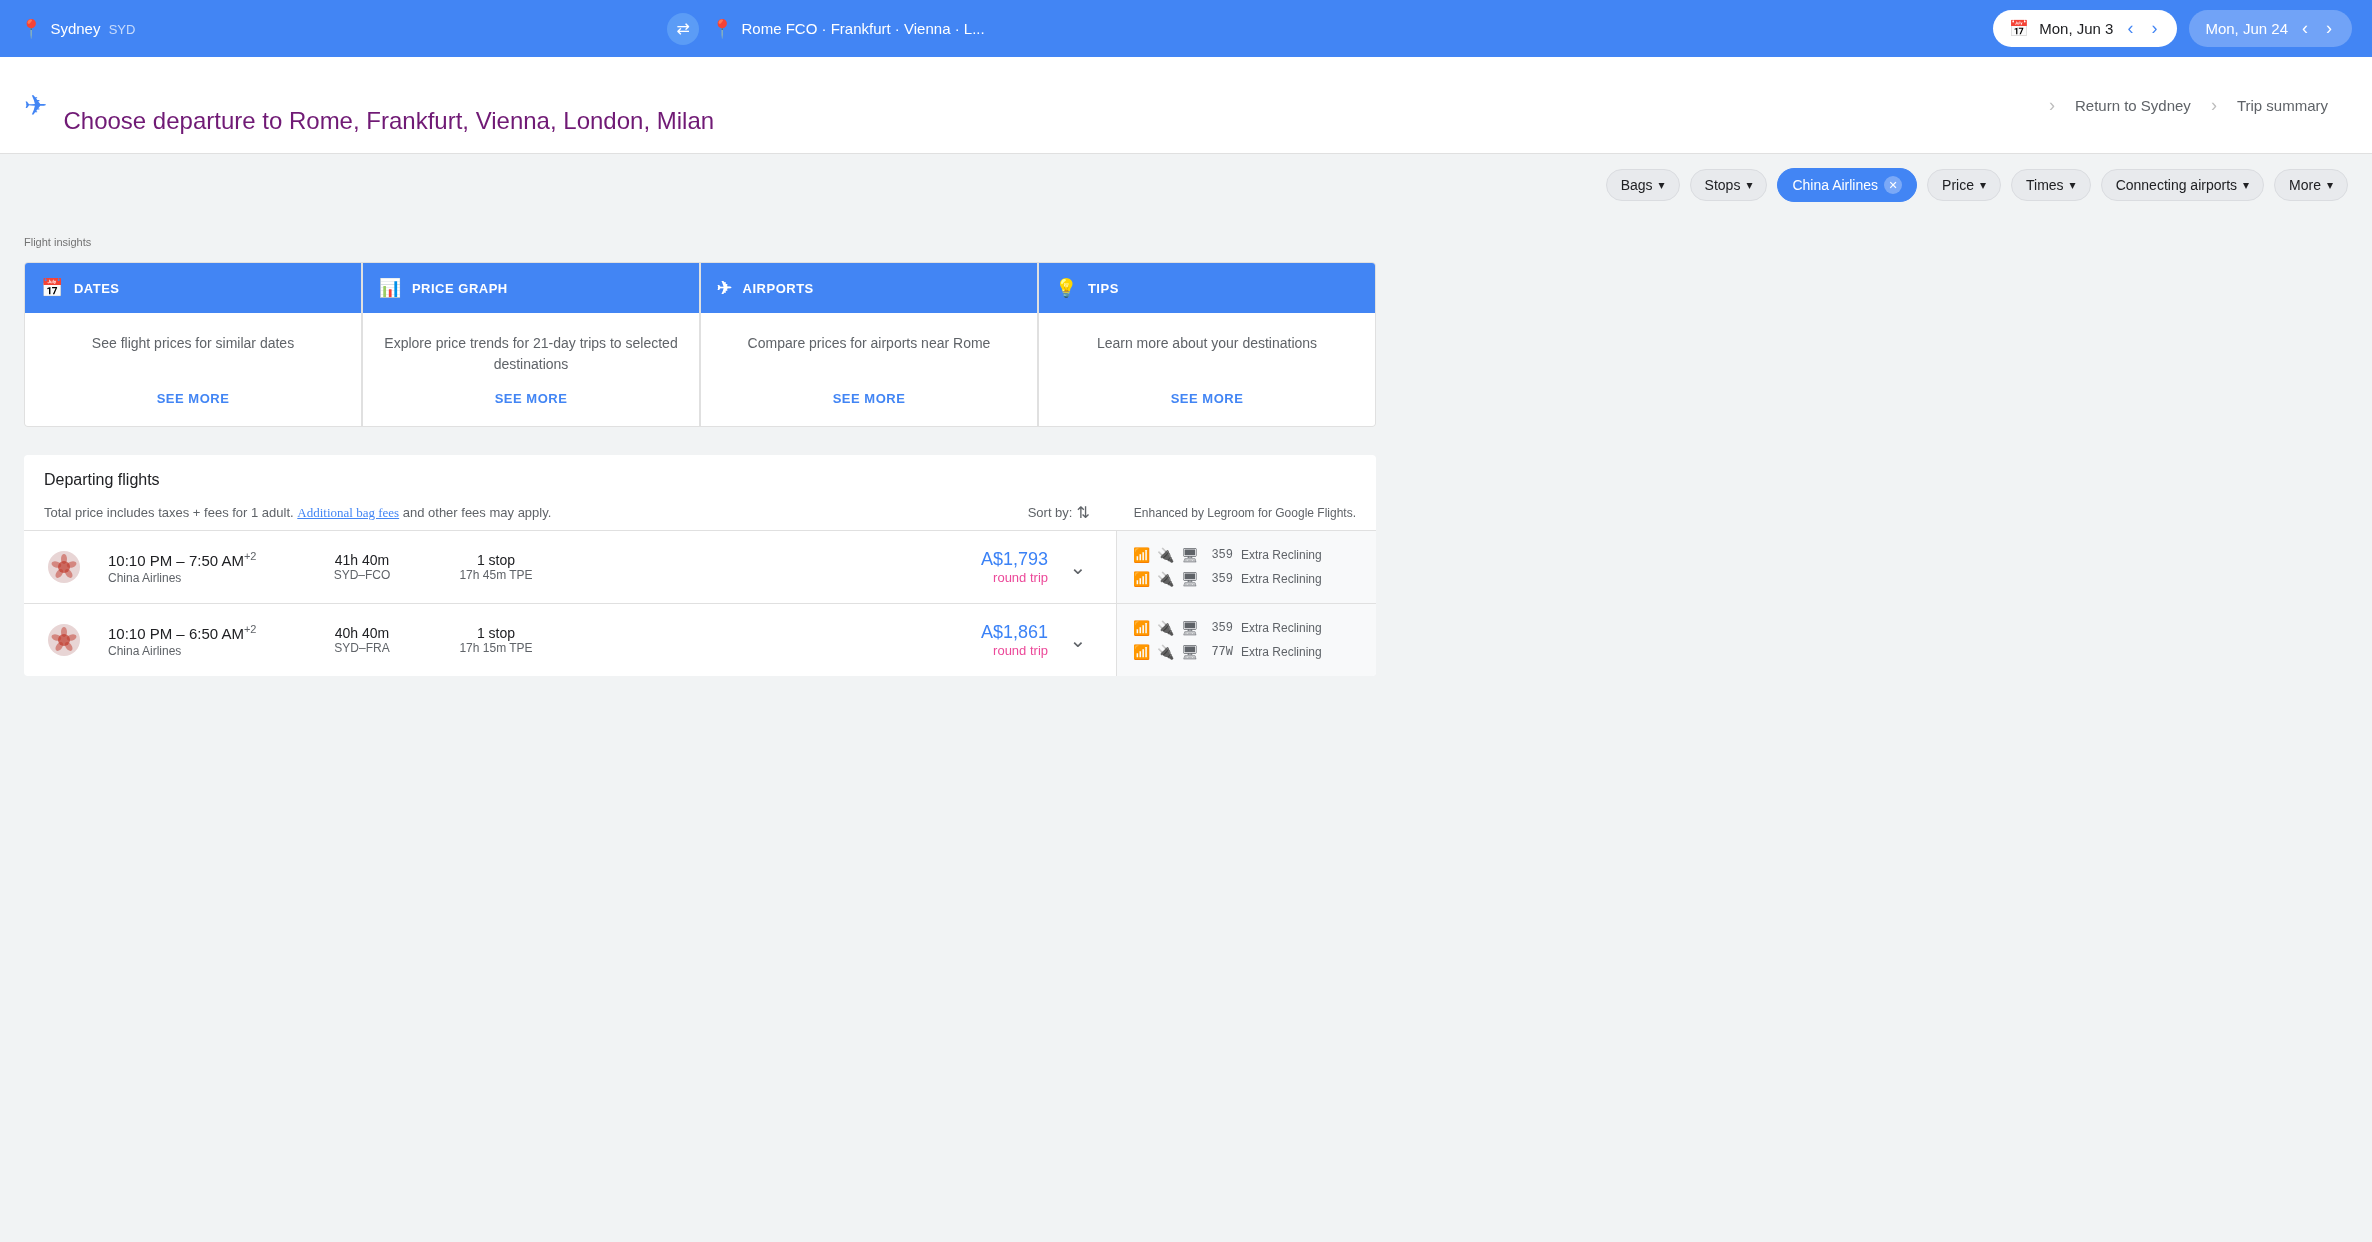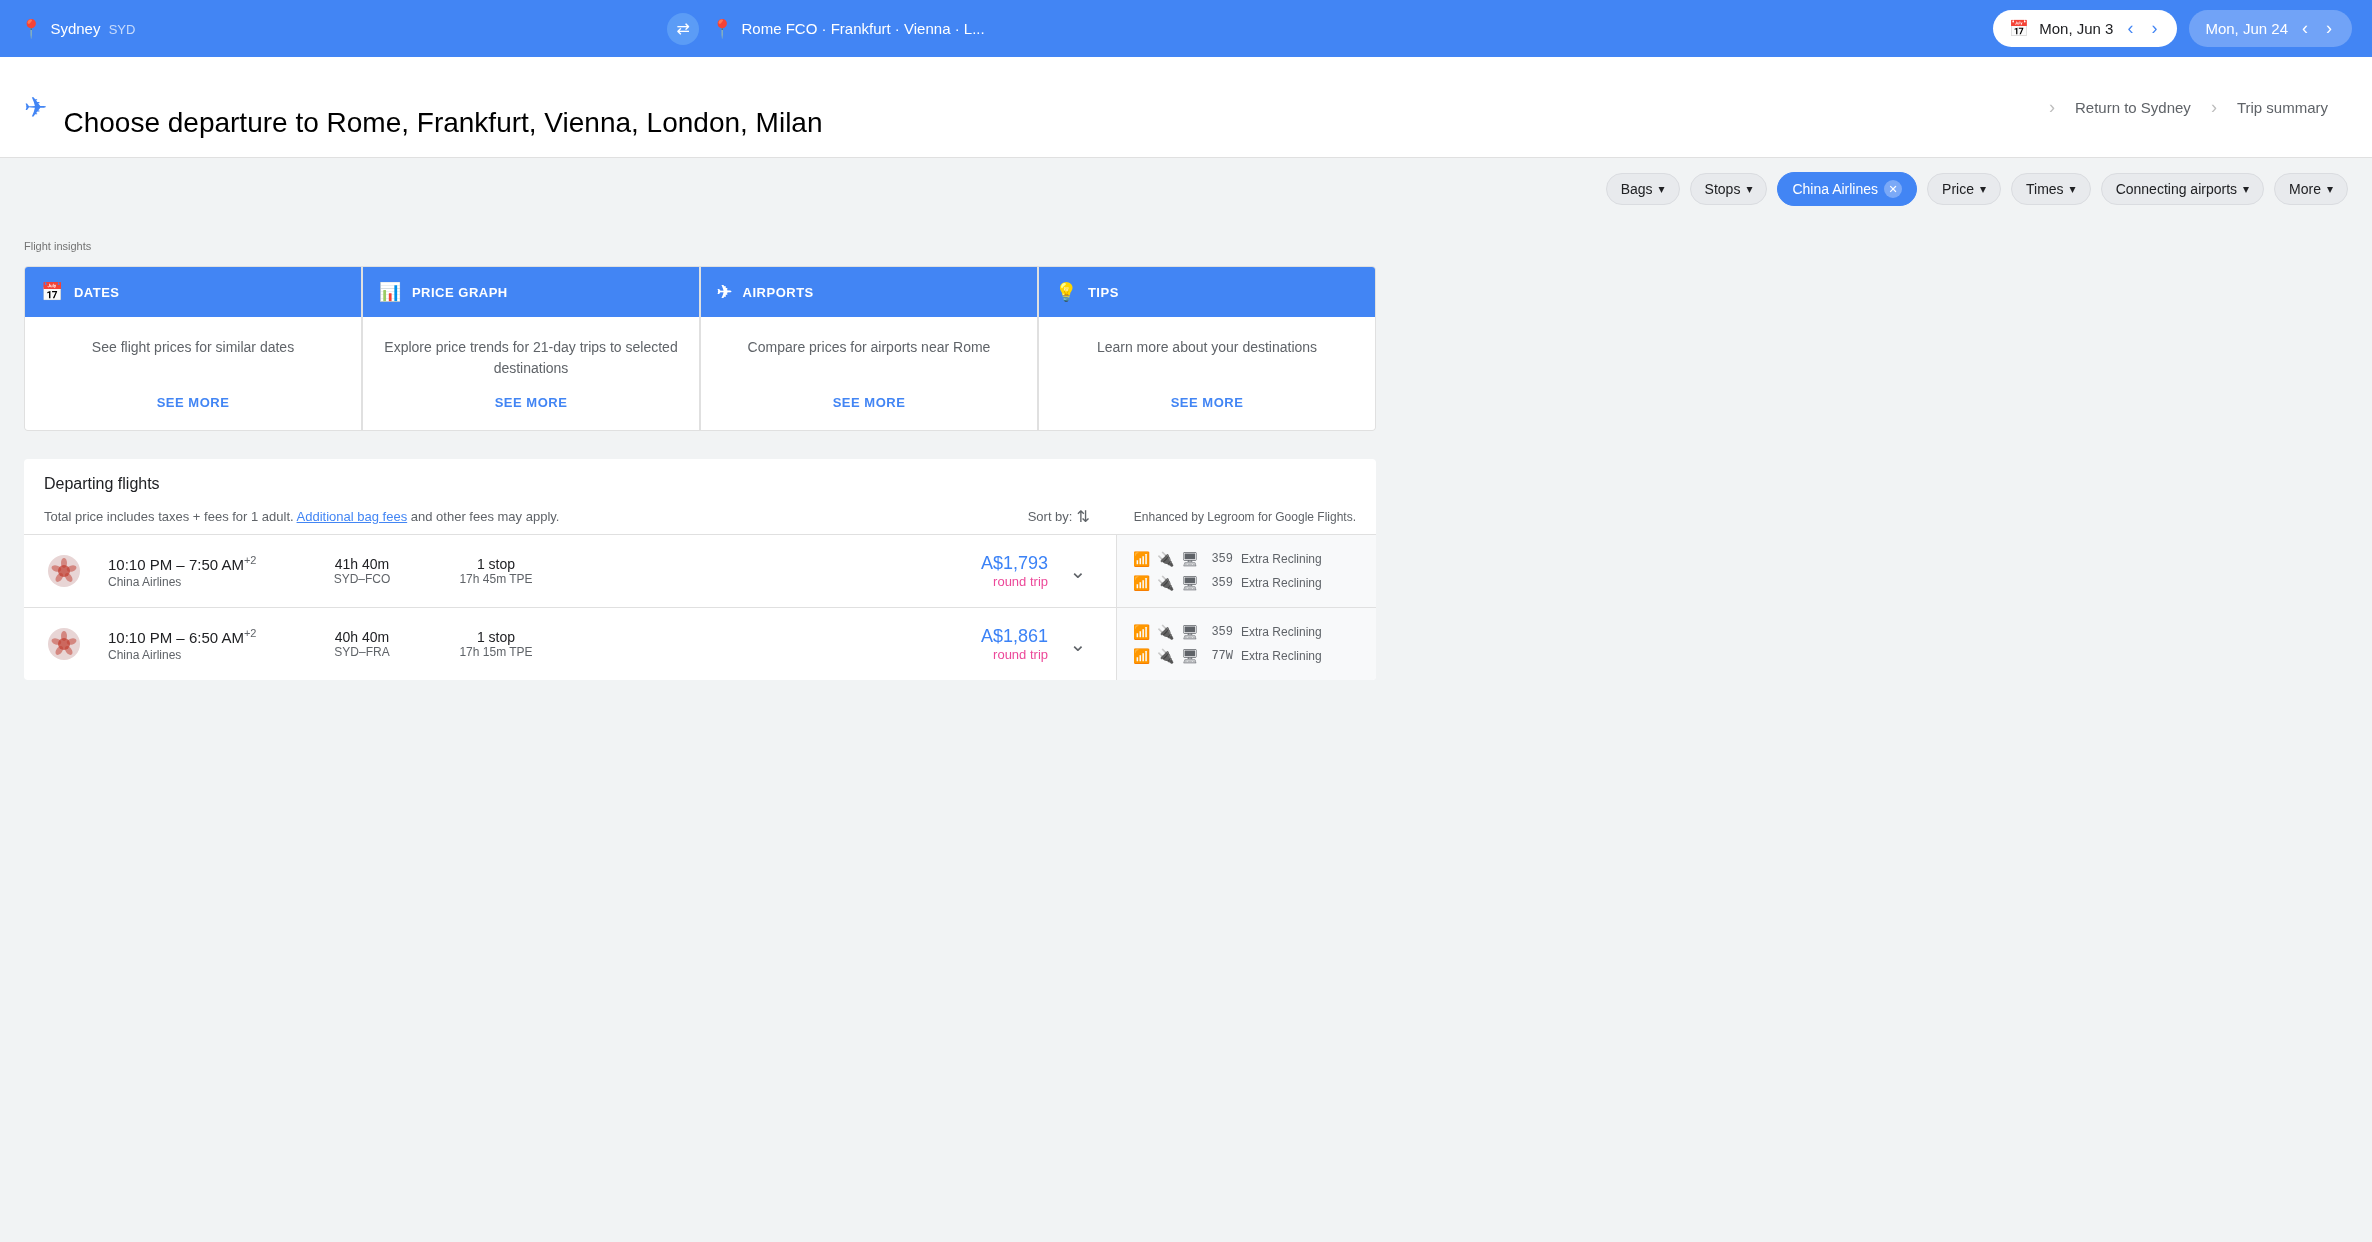--- a/index.html
+++ b/index.html
@@ -62,22 +62,22 @@
       display: flex;
       align-items: center;
       border-bottom: 1px solid #e0e0e0;
     }
     .breadcrumb-icon {
       color: #4285f4;
       font-size: 28px;
       margin-right: 16px;
     }
     .breadcrumb-title {
-      color: #000000;
-      font-size: 28px;
+      color: #701a75;
+      font-size: 24px;
       font-weight: 500;
       flex: 1;
       margin-top: 32px;
     }
     .breadcrumb-steps {
       display: flex;
       align-items: center;
       gap: 0;
       color: #5f6368;
       font-size: 15px;
@@ -219,20 +219,21 @@
     .departing-subtitle {
       font-size: 13px;
       color: #5f6368;
       display: flex;
       align-items: center;
       justify-content: space-between;
     }
     .departing-subtitle a {
       color: #4285f4;
       text-decoration: underline;
+      font-family: Liberation Serif, serif;
     }
     .sort-icon {
       font-size: 16px;
       cursor: pointer;
     }
     .subtitle-row {
       display: flex;
       align-items: center;
       justify-content: space-between;
       width: 100%;

